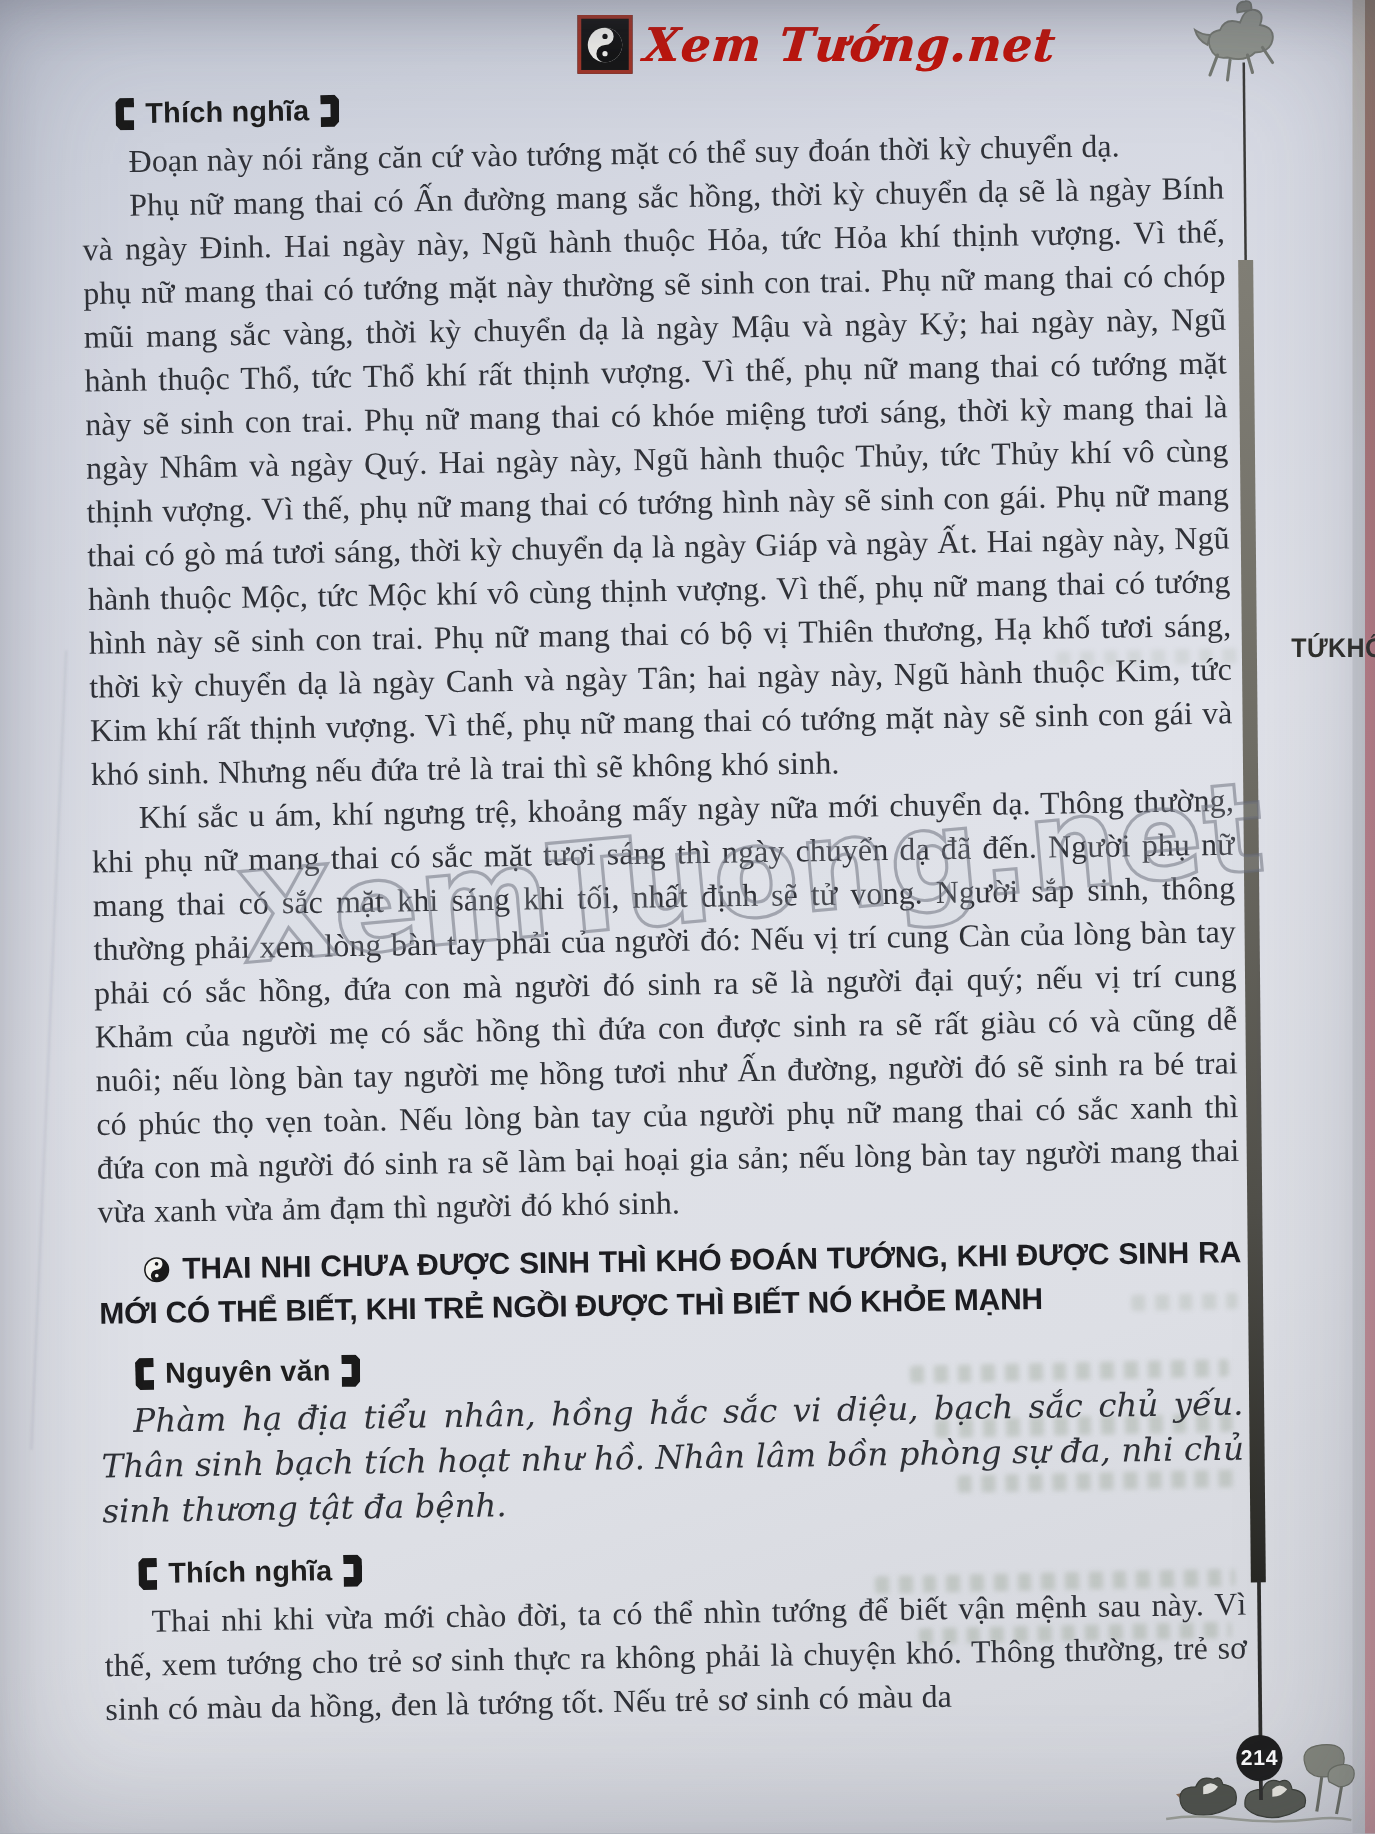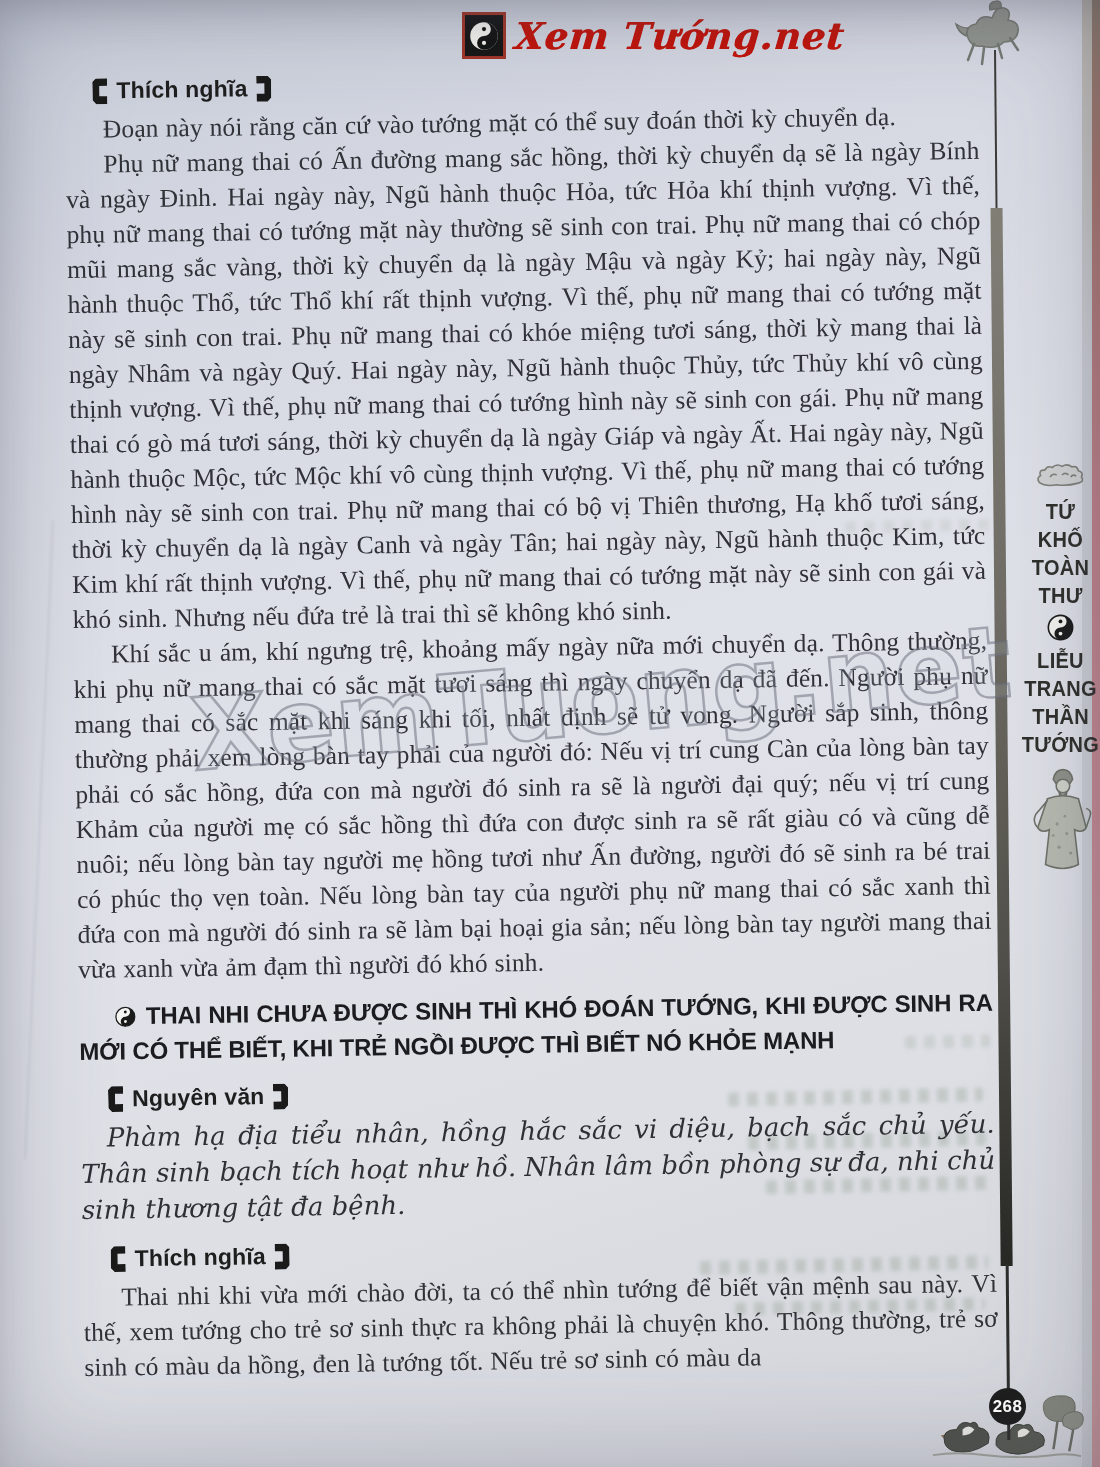--- a/index.html
+++ b/index.html
@@ -29,21 +29,21 @@
     transform:rotate(-0.55deg);transform-origin:12px 0;}
   .rule-thin-top{position:absolute;left:10px;top:0;width:2px;height:160px;background:#3b3b39;}
   .rule-bar{position:absolute;left:5px;top:158px;width:12px;height:1058px;
     background:linear-gradient(180deg,#817f76 0%,#6f6d65 38%,#504f49 72%,#282824 100%);}
   .rule-thin-bottom{position:absolute;left:10px;top:1214px;width:3px;height:176px;background:#2d2d2b;}
   .page-ball{position:absolute;left:-8px;top:1338px;width:37px;height:37px;border-radius:50%;
     background:#1d1d1d;color:#fff;display:flex;align-items:center;justify-content:center;
     font-family:"Liberation Sans","DejaVu Sans",sans-serif;font-weight:bold;font-size:17px;letter-spacing:.5px;}
 
   
-  .sidebar{position:absolute;left:1008px;top:460px;width:80px;display:flex;flex-direction:column;
+  .sidebar{position:absolute;left:1008px;top:460px;width:80px;display:flex;flex-direction:row;
     align-items:center;z-index:3;padding-left:25px;}
   .cloud{width:54px;height:30px;margin-bottom:7px;}
   .sb-word{font-family:"Liberation Sans","DejaVu Sans",sans-serif;font-weight:bold;font-size:20px;
     color:#2e2e2a;line-height:28px;letter-spacing:.3px;transform:scaleY(1.08);white-space:nowrap;}
   .sb-yy{width:27px;height:27px;margin:5px 0;}
   .sage{width:62px;height:110px;margin-top:7px;}
 
   
   .content{position:absolute;left:64px;top:64px;width:914px;color:#303238;z-index:4;
     transform:rotate(-0.9deg);transform-origin:900px 0;}
@@ -125,21 +125,21 @@
       <line x1="60" y1="46" x2="64" y2="60"></line>
       <line x1="72" y1="40" x2="80" y2="52"></line>
     </g>
   </svg>
 
   <div class="rule">
     <div class="rule-thin-top"></div>
     <div class="rule-bar"></div>
     <div class="rule-thin-bottom"></div>
     <div class="page-ball">
-      <span>268</span>
+      <span>214</span>
     </div>
   </div>
 
   <aside class="sidebar">
     <svg class="cloud" viewBox="0 0 100 52" fill="none" stroke="#7e8178" stroke-width="3">
       <path d="M10 40 Q4 32 12 27 Q8 16 20 17 Q24 8 34 12 Q42 4 52 10 Q62 4 70 11 Q80 8 82 18 Q92 20 88 30 Q94 38 82 41 Q60 47 42 44 Q22 48 10 40 Z" fill="rgba(190,193,185,.45)"></path>
       <path d="M30 30 q4 -8 12 -4 M52 26 q6 -6 12 0 M68 30 q4 -6 10 -2"></path>
     </svg>
     <span class="sb-word">TỨ</span>
     <span class="sb-word">KHỐ</span>

